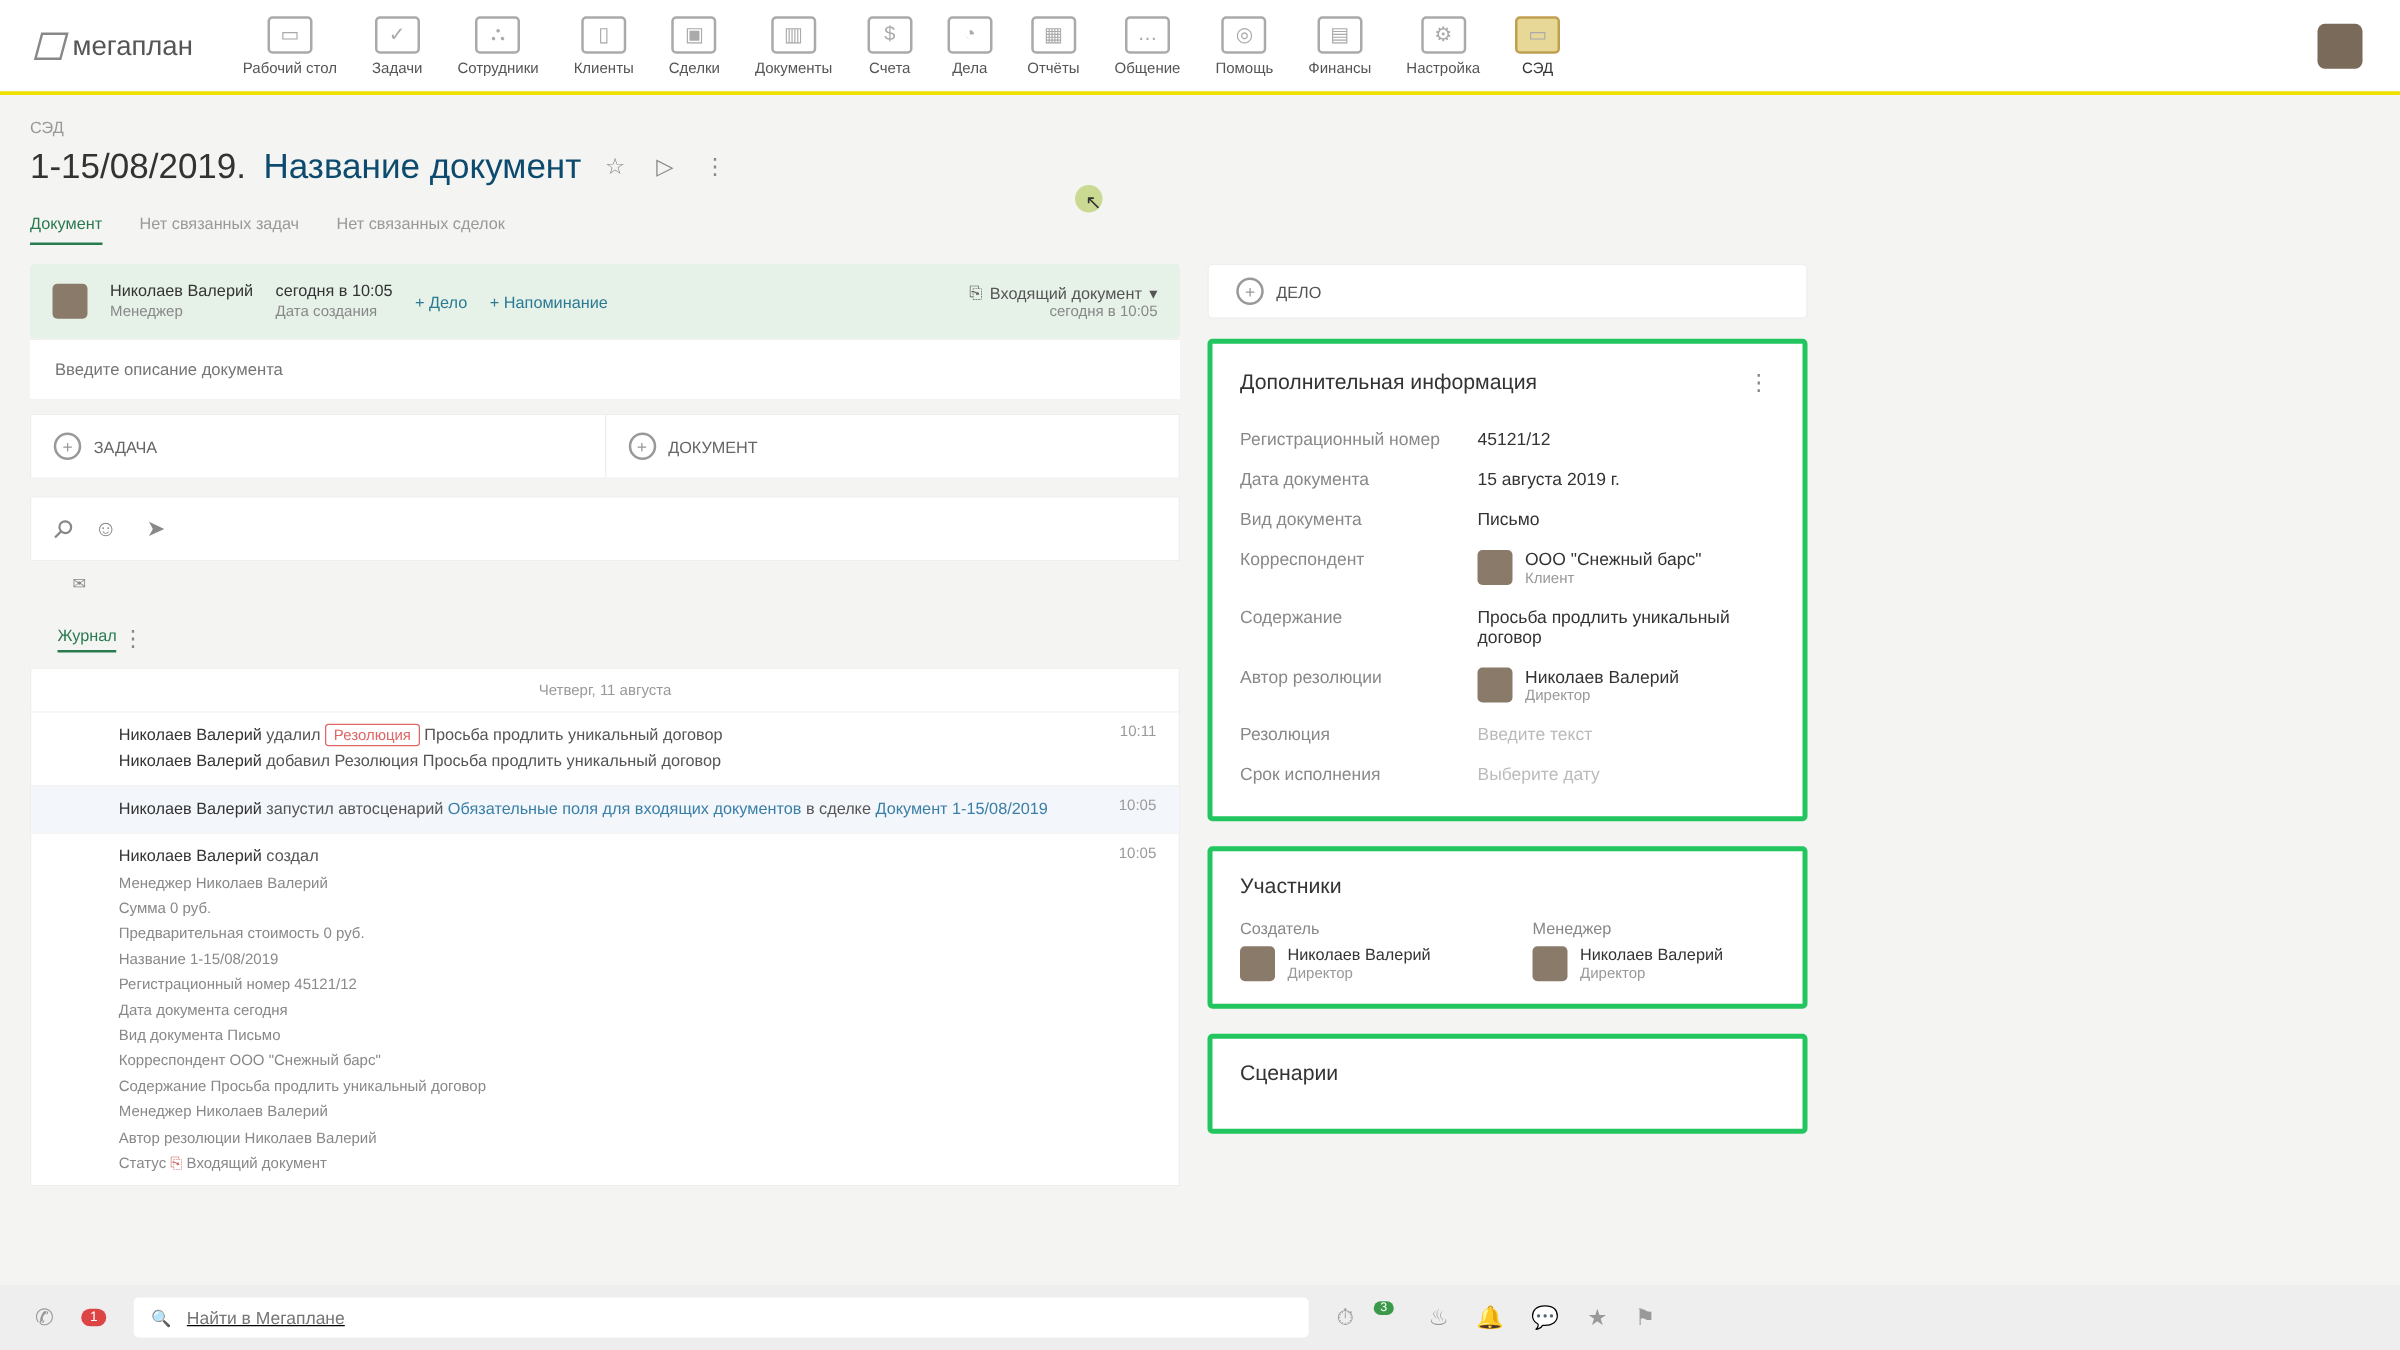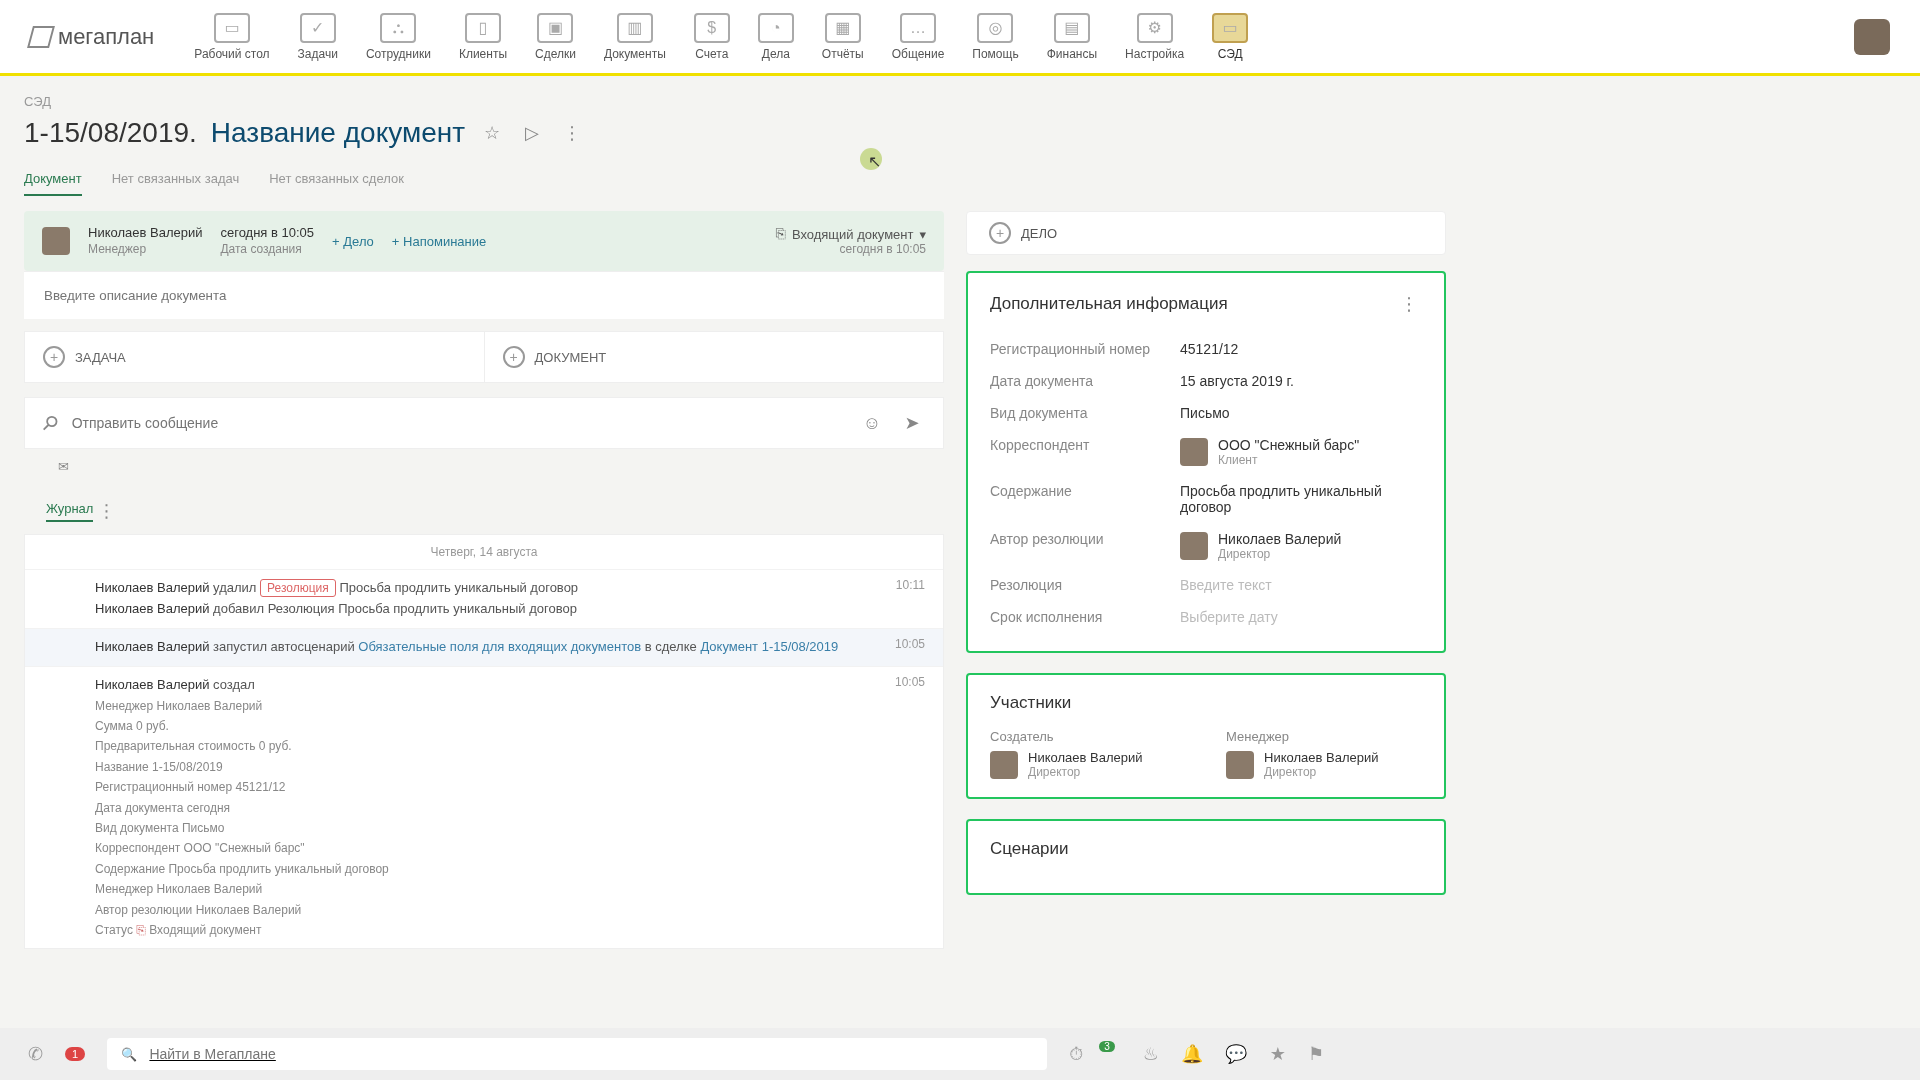--- a/index.html
+++ b/index.html
@@ -47,21 +47,21 @@
 .journal-tab{color:#2a7a50;border-bottom:2px solid #2a7a50;padding-bottom:4px;font-size:13px}
 .journal-body{background:#fff;border:1px solid #eee;padding:0;margin-top:4px}
 .journal-date{text-align:center;color:#999;font-size:12px;padding:10px 0}
 .journal-item{padding:8px 18px 8px 70px;display:flex;gap:16px;position:relative;border-top:1px solid #f2f2f2}
 .journal-time{color:#999;font-size:12px;margin-left:auto;white-space:nowrap}
 .journal-text{flex:1;color:#555;font-size:13px;line-height:1.6}
 .j-name{color:#333;font-weight:500}
 .j-tag{border:1px solid #d66;color:#d66;padding:1px 6px;border-radius:3px;font-size:12px}
 .j-link{color:#3a7fa8}
 .j-details{color:#888;font-size:12px;line-height:1.7}
-.right-card{background:#fff;border:2px solid #22c55e;border-radius:4px;padding:18px 22px;margin-bottom:20px}
+.right-card{background:#fff;border:4px solid #22c55e;border-radius:4px;padding:18px 22px;margin-bottom:20px}
 .delo-row{display:flex;align-items:center;gap:10px;padding:10px 22px;background:#fff;border:1px solid #eee;border-radius:4px;margin-bottom:16px;color:#555;font-weight:500}
 .panel-title{font-size:17px;color:#333;margin-bottom:16px;display:flex;align-items:center;justify-content:space-between}
 .info-row{display:flex;padding:8px 0;font-size:14px}
 .info-label{width:190px;color:#888}
 .info-value{flex:1;color:#333}
 .placeholder{color:#bbb}
 .info-value.with-av{display:flex;align-items:center;gap:10px}
 .role-small{color:#999;font-size:12px}
 .participants{display:flex;gap:40px;margin-top:10px}
 .part-col{flex:1}
@@ -193,33 +193,32 @@
         <span>ЗАДАЧА</span>
       </div>
       <div class="split-cell">
         <span class="plus-circle">+</span>
         <span>ДОКУМЕНТ</span>
       </div>
     </div>
 
     <div class="msg-row">
       <span class="attach-icon">⚲</span>
-      <input class="msg-input" placeholder="Отправить сообщение" style="">
       <span class="icon-btn">☺</span>
       <span class="icon-btn">➤</span>
     </div>
     <div class="mail-icon-row"><span style="color:#888">✉</span></div>
 
     <div class="journal-row">
       <span class="journal-tab">Журнал</span>
       <span class="icon-btn">⋮</span>
     </div>
 
     <div class="journal-body">
-      <div class="journal-date">Четверг, 14 августа</div>
+      <div class="journal-date">Четверг, 11 августа</div>
 
       <div class="journal-item">
         <div class="journal-text">
           <div><span class="j-name">Николаев Валерий</span> <span>удалил</span> <span class="j-tag">Резолюция</span> <span>Просьба продлить уникальный договор</span></div>
           <div><span class="j-name">Николаев Валерий</span> <span>добавил</span>   <span>Резолюция</span>   <span>Просьба продлить уникальный договор</span></div>
         </div>
         <div class="journal-time">10:11</div>
       </div>
 
       <div class="journal-item" style="background:#f3f6fa">

